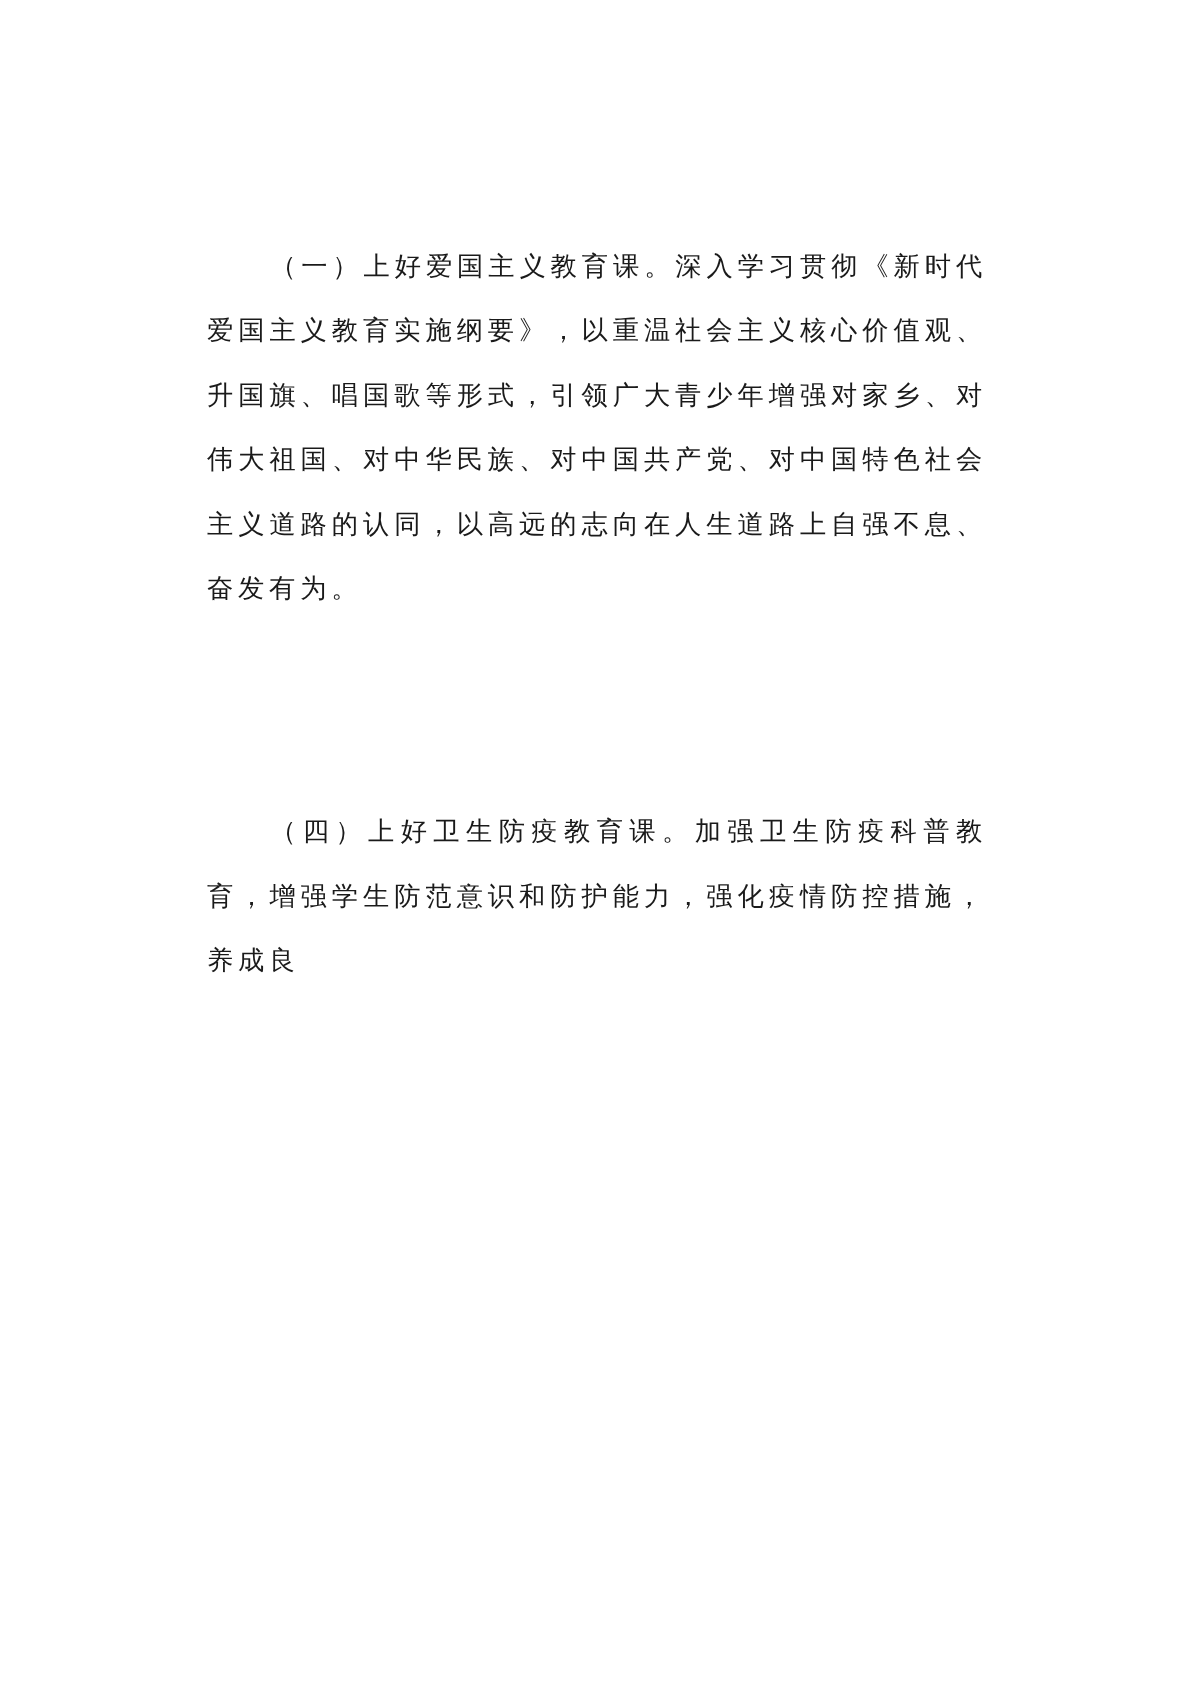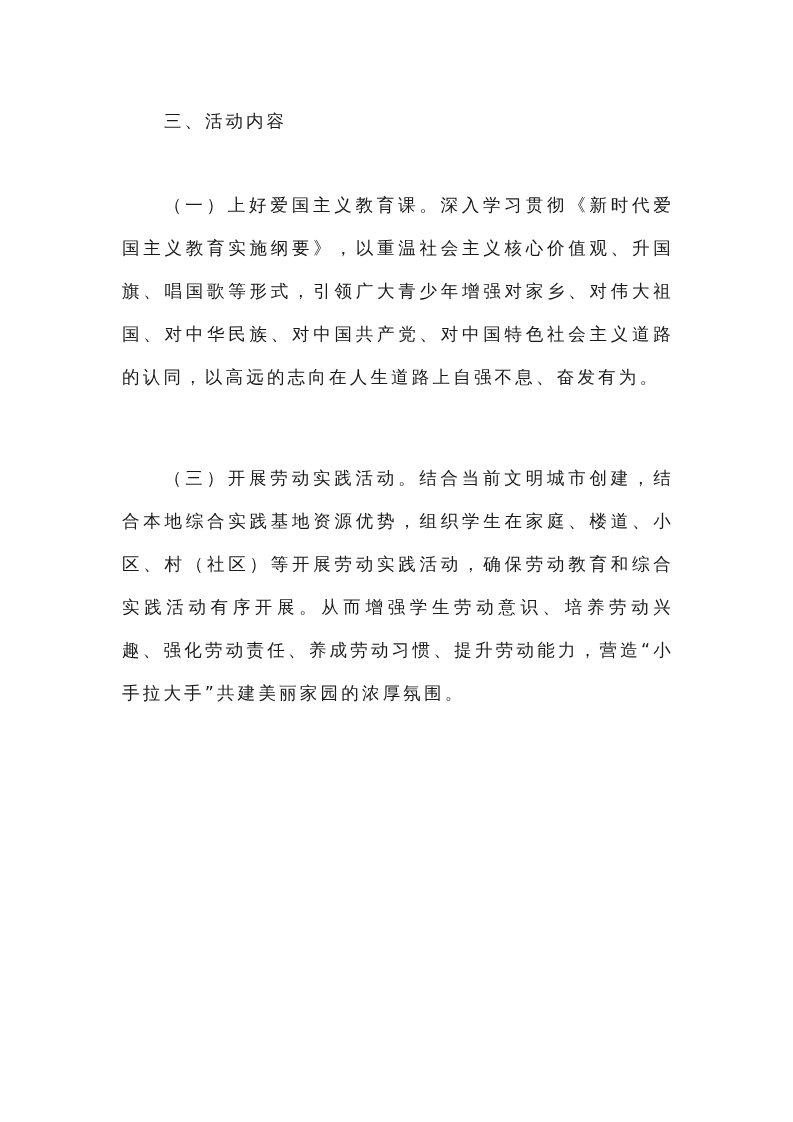--- a/index.html
+++ b/index.html
@@ -11,33 +11,32 @@
   }
   .content {
     position: absolute; left: 122px; top: 100px; width: 552px;
   }
   .heading {
     font-size: 17.5px; line-height: 43px; height: 43px;
     padding-left: 42px; letter-spacing: 3px; margin: 0;
     font-weight: normal;
   }
   .para {
-    font-size: 17.5px; line-height: 43px; margin: 0;
+    font-size: 17.5px; line-height: 43px; margin: 16px;
     text-indent: 42px; text-align: justify; text-align-last: left;
     letter-spacing: 3.2px;
   }
   .gap1 { height: 41px; }
   .gap2 { height: 29px; }
 </style>
 </head>
 <body>
 
 <div class="page">
   <div class="content">
-    <h3 class="heading">三、活动内容</h3>
     <div class="gap1"></div>
     <p class="para">（一）上好爱国主义教育课。深入学习贯彻《新时代爱国主义教育实施纲要》，以重温社会主义核心价值观、升国旗、唱国歌等形式，引领广大青少年增强对家乡、对伟大祖国、对中华民族、对中国共产党、对中国特色社会主义道路的认同，以高远的志向在人生道路上自强不息、奋发有为。</p>
     <div class="gap2"></div>
     <div class="gap2"></div>
-    <p class="para">（三）开展劳动实践活动。结合当前文明城市创建，结合本地综合实践基地资源优势，组织学生在家庭、楼道、小区、村（社区）等开展劳动实践活动，确保劳动教育和综合实践活动有序开展。从而增强学生劳动意识、培养劳动兴趣、强化劳动责任、养成劳动习惯、提升劳动能力，营造“小手拉大手”共建美丽家园的浓厚氛围。</p>
     <div class="gap2"></div>
+    <p class="para">（四）上好卫生防疫教育课。加强卫生防疫科普教育，增强学生防范意识和防护能力，强化疫情防控措施，养成良</p>
   </div>
 </div>
 
 </body></html>

